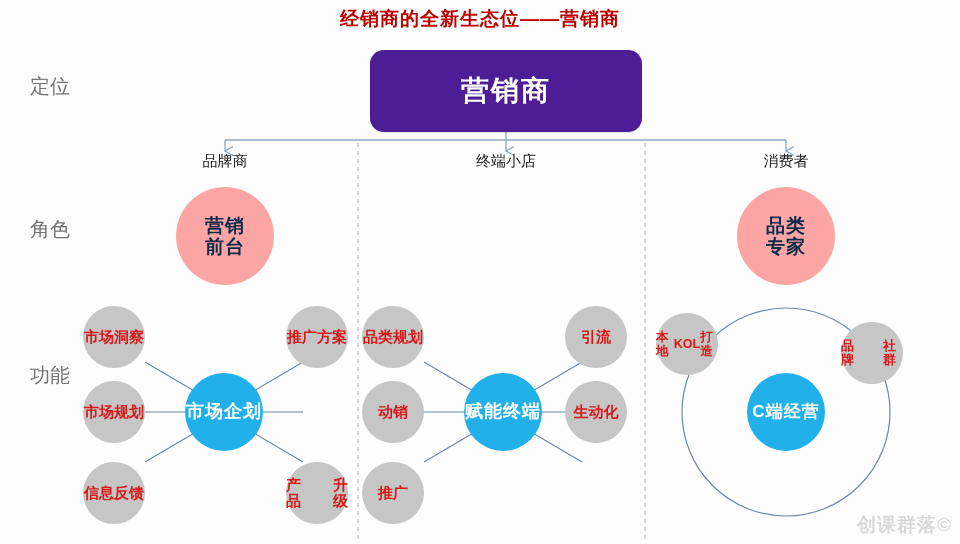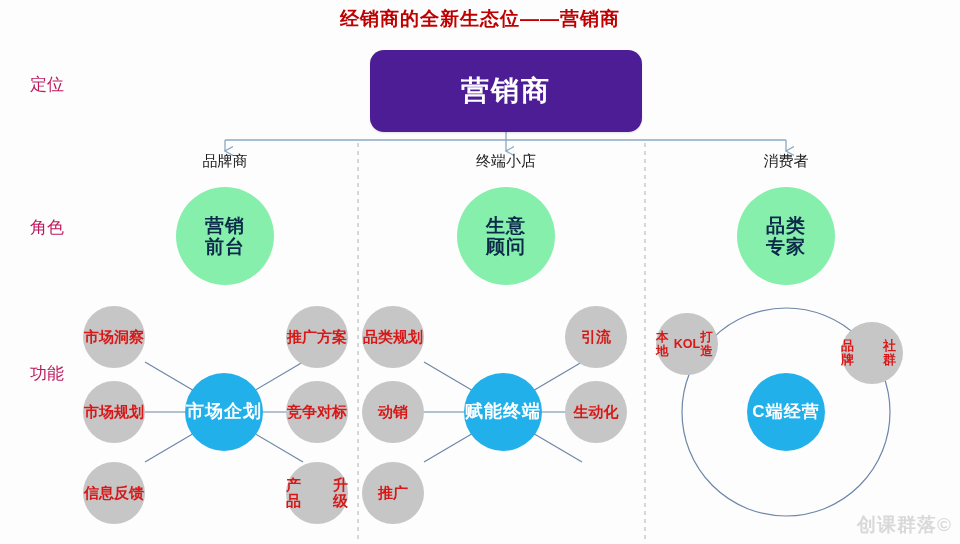--- a/index.html
+++ b/index.html
@@ -25,22 +25,22 @@
     text-align:center;
     color:#c00000;
     font-size:19px;
     font-weight:bold;
     letter-spacing:1px;
     white-space:nowrap;
   }
   
   .rowlabel{
     position:absolute;
-    font-size:17px;
-    color:#be185d;
+    font-size:20px;
+    color:#737373;
     font-weight:normal;
     white-space:nowrap;
   }
   
   .redbox{
     position:absolute;
     left:370px;top:50px;width:272px;height:82px;
     background:#4c1d95;
     border-radius:14px;
     display:flex;align-items:center;justify-content:center;
@@ -58,21 +58,21 @@
     text-align:center;
     font-size:15px;
     color:#1a1a1a;
     white-space:nowrap;
   }
   
   .rolecircle{
     position:absolute;
     width:98px;height:98px;
     border-radius:50%;
-    background:#86efac;
+    background:#fca5a5;
     display:flex;flex-direction:column;
     align-items:center;justify-content:center;
     color:#0b2a4a;
     font-size:19px;
     font-weight:bold;
     line-height:1.12;
     letter-spacing:1px;
   }
   .rolecircle span{display:block;}
   
@@ -172,24 +172,20 @@
   </div>
 
   <div class="colhead" style="left:150px;">品牌商</div>
   <div class="colhead" style="left:431px;">终端小店</div>
   <div class="colhead" style="left:711px;">消费者</div>
 
   <div class="rolecircle" style="left:176px;top:187px;">
     <span>营销</span>
     <span>前台</span>
   </div>
-  <div class="rolecircle" style="left:457px;top:187px;">
-    <span>生意</span>
-    <span>顾问</span>
-  </div>
   <div class="rolecircle" style="left:737px;top:187px;">
     <span>品类</span>
     <span>专家</span>
   </div>
 
   <div class="fn hub" style="left:185px;top:373px;">
     <span>市场</span>
     <span>企划</span>
   </div>
 
@@ -202,24 +198,20 @@
     <span>规划</span>
   </div>
   <div class="fn gray" style="left:83px;top:462px;">
     <span>信息</span>
     <span>反馈</span>
   </div>
 
   <div class="fn gray" style="left:286px;top:306px;">
     <span>推广</span>
     <span>方案</span>
-  </div>
-  <div class="fn gray" style="left:286px;top:381px;">
-    <span>竞争</span>
-    <span>对标</span>
   </div>
   <div class="fn gray" style="left:286px;top:462px;gap:32px;">
     <span>产品</span>
     <span>升级</span>
   </div>
 
   <div class="fn hub" style="left:464px;top:373px;">
     <span>赋能</span>
     <span>终端</span>
   </div>

